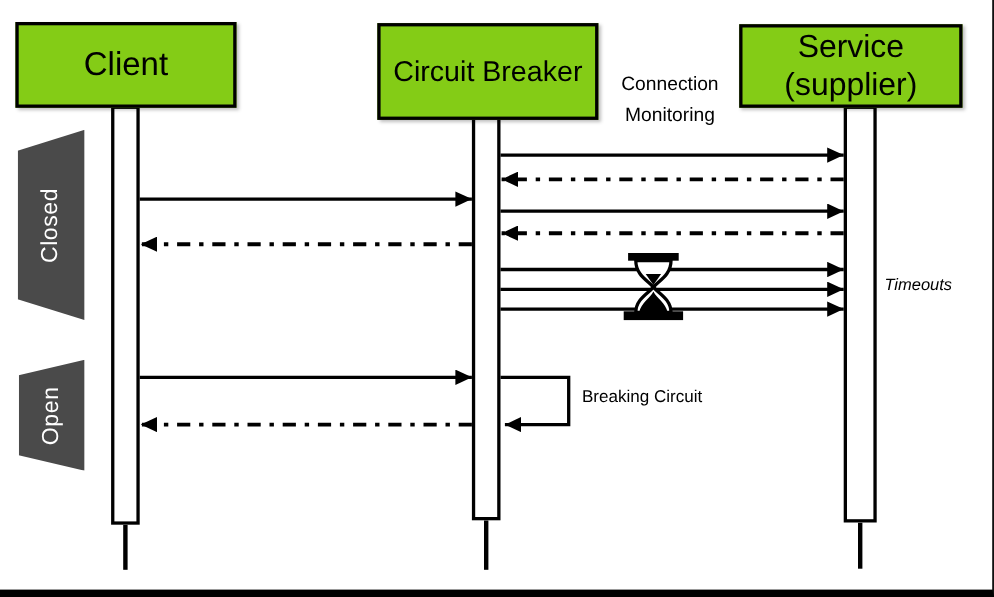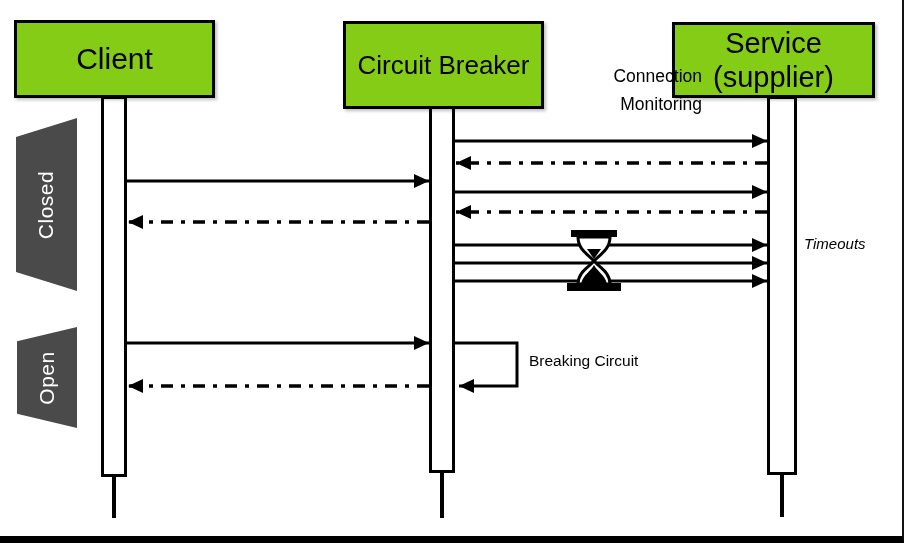--- a/index.html
+++ b/index.html
@@ -58,24 +58,24 @@
     clip-path:polygon(0 14%,100% 0,100% 100%,0 86%);
   }
   .state-label{
     color:#fff;font-size:21px;white-space:nowrap;
     transform:rotate(-90deg);
     letter-spacing:0.5px;
   }
   .note{position:absolute;z-index:5;}
   .note-conn{
     left:546px;top:62px;width:126px;
-    font-size:17.5px;line-height:28px;text-align:right;margin-left:30px;
+    font-size:17.5px;line-height:28px;text-align:center;
   }
   .note-timeouts{
-    left:804px;top:235px;
+    left:804px;top:251px;
     font-size:15px;font-style:italic;
   }
   .note-breaking{
     left:529px;top:352px;
     font-size:15.5px;
   }
   #arrow-layer{
     position:absolute;left:0;top:0;z-index:3;
   }
   .msg{stroke:#000;fill:none;}

